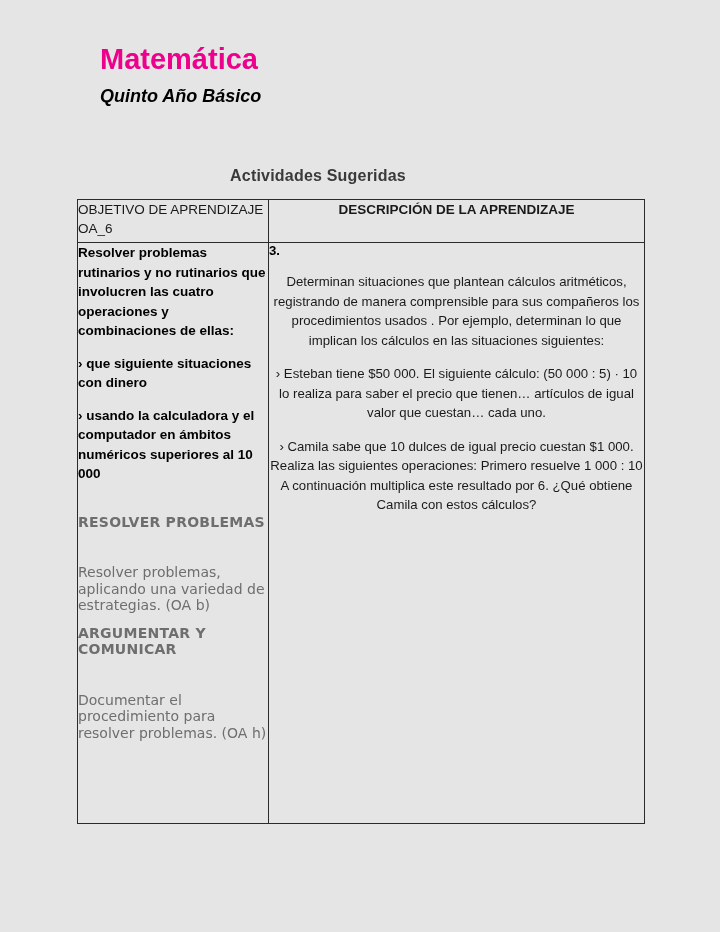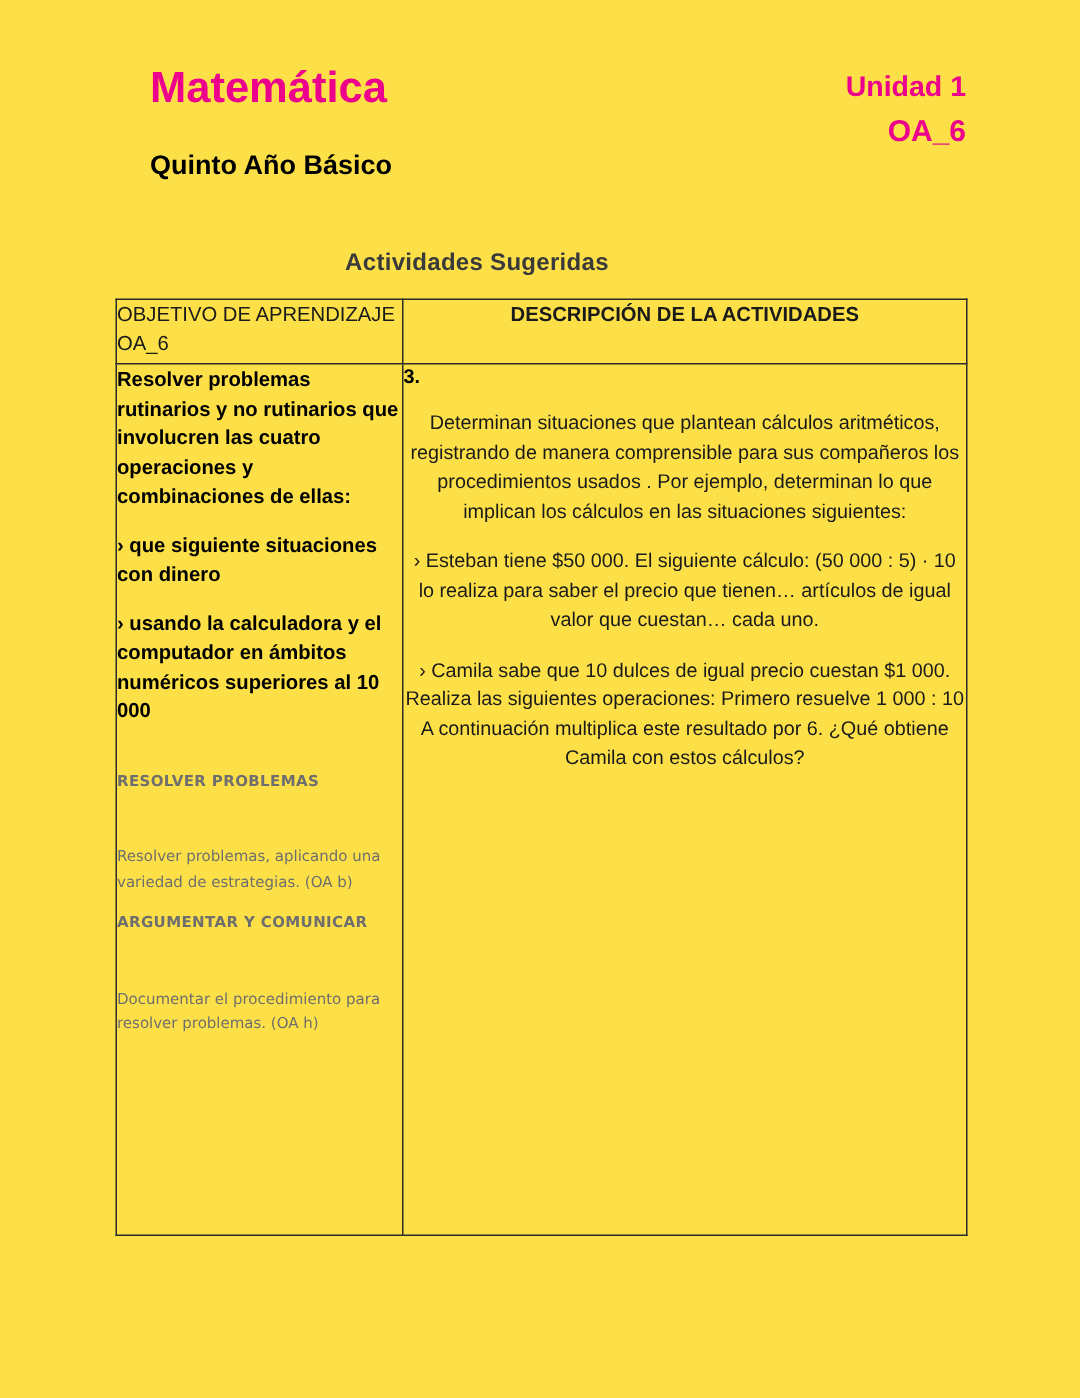--- a/index.html
+++ b/index.html
@@ -13,21 +13,21 @@
     position: relative;
     font-family: "Liberation Sans", sans-serif;
     color: #000000;
     overflow: hidden;
   }
 
   .page {
     position: relative;
     width: 720px;
     height: 932px;
-    background: #fde047;
+    background: #e5e5e5;
   }
 
   
   .header {
     position: absolute;
     left: 77px;
     top: 42px;
     width: 567px;
     height: 80px;
   }
@@ -48,22 +48,23 @@
     color: #ec008c;
     line-height: 34px;
     letter-spacing: 0px;
     white-space: nowrap;
   }
   .grade-title {
     font-size: 18px;
     font-weight: bold;
     color: #000000;
     line-height: 24px;
-    margin-top: 22px;
-    white-space: nowrap;
+    margin-top: 8px;
+    white-space: nowrap;
+    font-style: italic;
   }
   .unit-label {
     font-size: 19px;
     font-weight: bold;
     color: #ec008c;
     line-height: 26px;
     white-space: nowrap;
   }
   .oa-label {
     font-size: 20px;
@@ -141,21 +142,21 @@
   .oa-text p {
     margin: 0 0 13px 0;
   }
   .oa-text p:last-child { margin-bottom: 15px; }
 
   
   .skills {
     margin-top: 30px;
     color: #6e6e6e;
     font-family: "DejaVu Sans", sans-serif;
-    font-size: 10px;
+    font-size: 14px;
     line-height: 16.5px;
   }
   .skill-block { margin-bottom: 11px; }
   .skill-block:last-child { margin-bottom: 0; }
   .skill-head {
     font-weight: bold;
     letter-spacing: 0.25px;
     color: #6e6e6e;
     display: block;
   }
@@ -184,38 +185,34 @@
 </style>
 </head>
 <body>
 
 <div class="page">
 
   <div class="header">
     <div class="header-left">
       <div class="subject-title">Matemática</div>
       <div class="grade-title">Quinto Año Básico</div>
-    </div>
-    <div class="header-right">
-      <div class="unit-label">Unidad 1</div>
-      <div class="oa-label">OA_6</div>
     </div>
   </div>
 
   <div class="section-title">Actividades Sugeridas</div>
 
   <table class="act-table">
     <colgroup>
       <col class="col-objective">
       <col class="col-description">
     </colgroup>
     <thead>
       <tr>
         <th class="th-objective">OBJETIVO DE APRENDIZAJE OA_6</th>
-        <th class="th-description">DESCRIPCIÓN DE LA ACTIVIDADES</th>
+        <th class="th-description">DESCRIPCIÓN DE LA APRENDIZAJE</th>
       </tr>
     </thead>
     <tbody>
       <tr>
         <td class="td-objective">
           <div class="oa-text">
             <p>Resolver problemas rutinarios y no rutinarios que involucren las cuatro operaciones y combinaciones de ellas:</p>
             <p>› que siguiente situaciones con dinero</p>
             <p>› usando la calculadora y el computador en ámbitos numéricos superiores al 10 000</p>
           </div>

